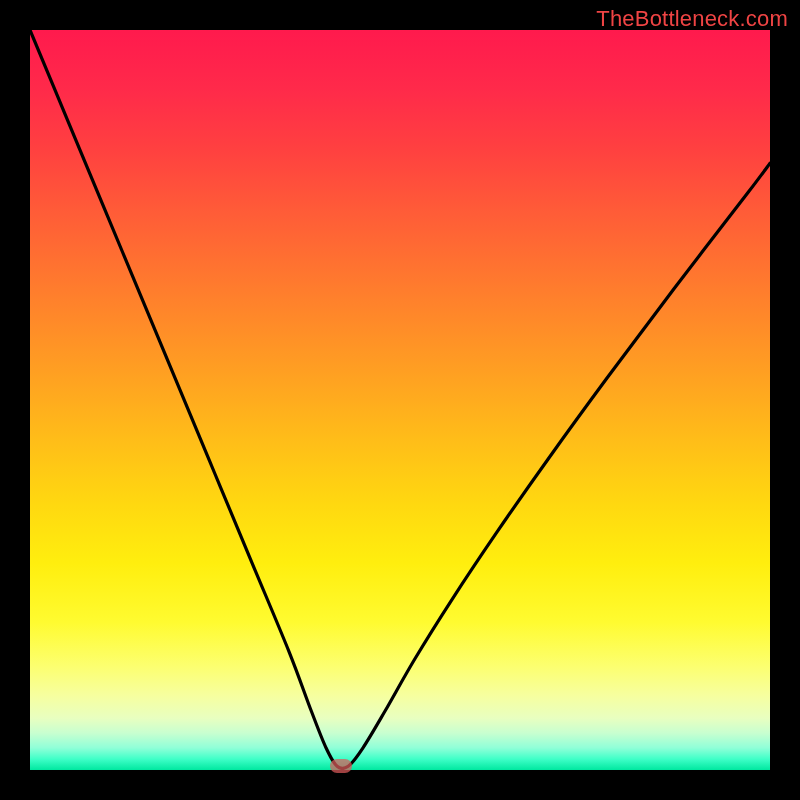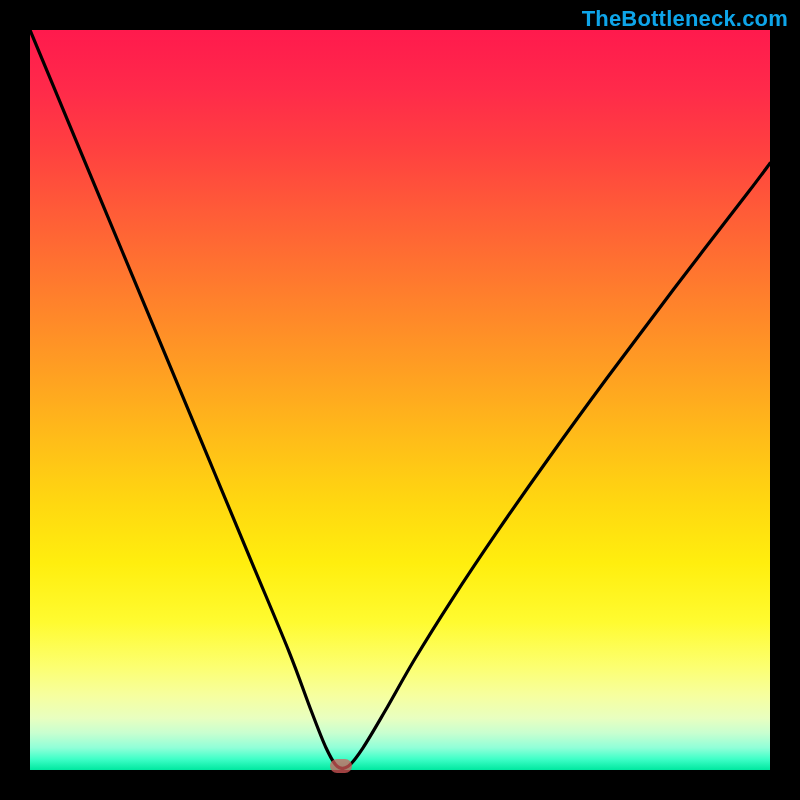--- a/index.html
+++ b/index.html
@@ -43,23 +43,23 @@
       #c8ffd0 95%,
       #90ffd8 97%,
       #40ffc8 98.5%,
       #00e8a0 100%
     );
   }
   .watermark {
     position: absolute;
     top: 6px;
     right: 12px;
-    color: #0ea5e9;
+    color: #ef4444;
     font-size: 22px;
-    font-weight: 700;
+    font-weight: 400;
     letter-spacing: 0.2px;
     z-index: 5;
     margin-left: 24px;
   }
   svg.curve {
     position: absolute;
     left: 0;
     top: 0;
     width: 740px;
     height: 740px;

